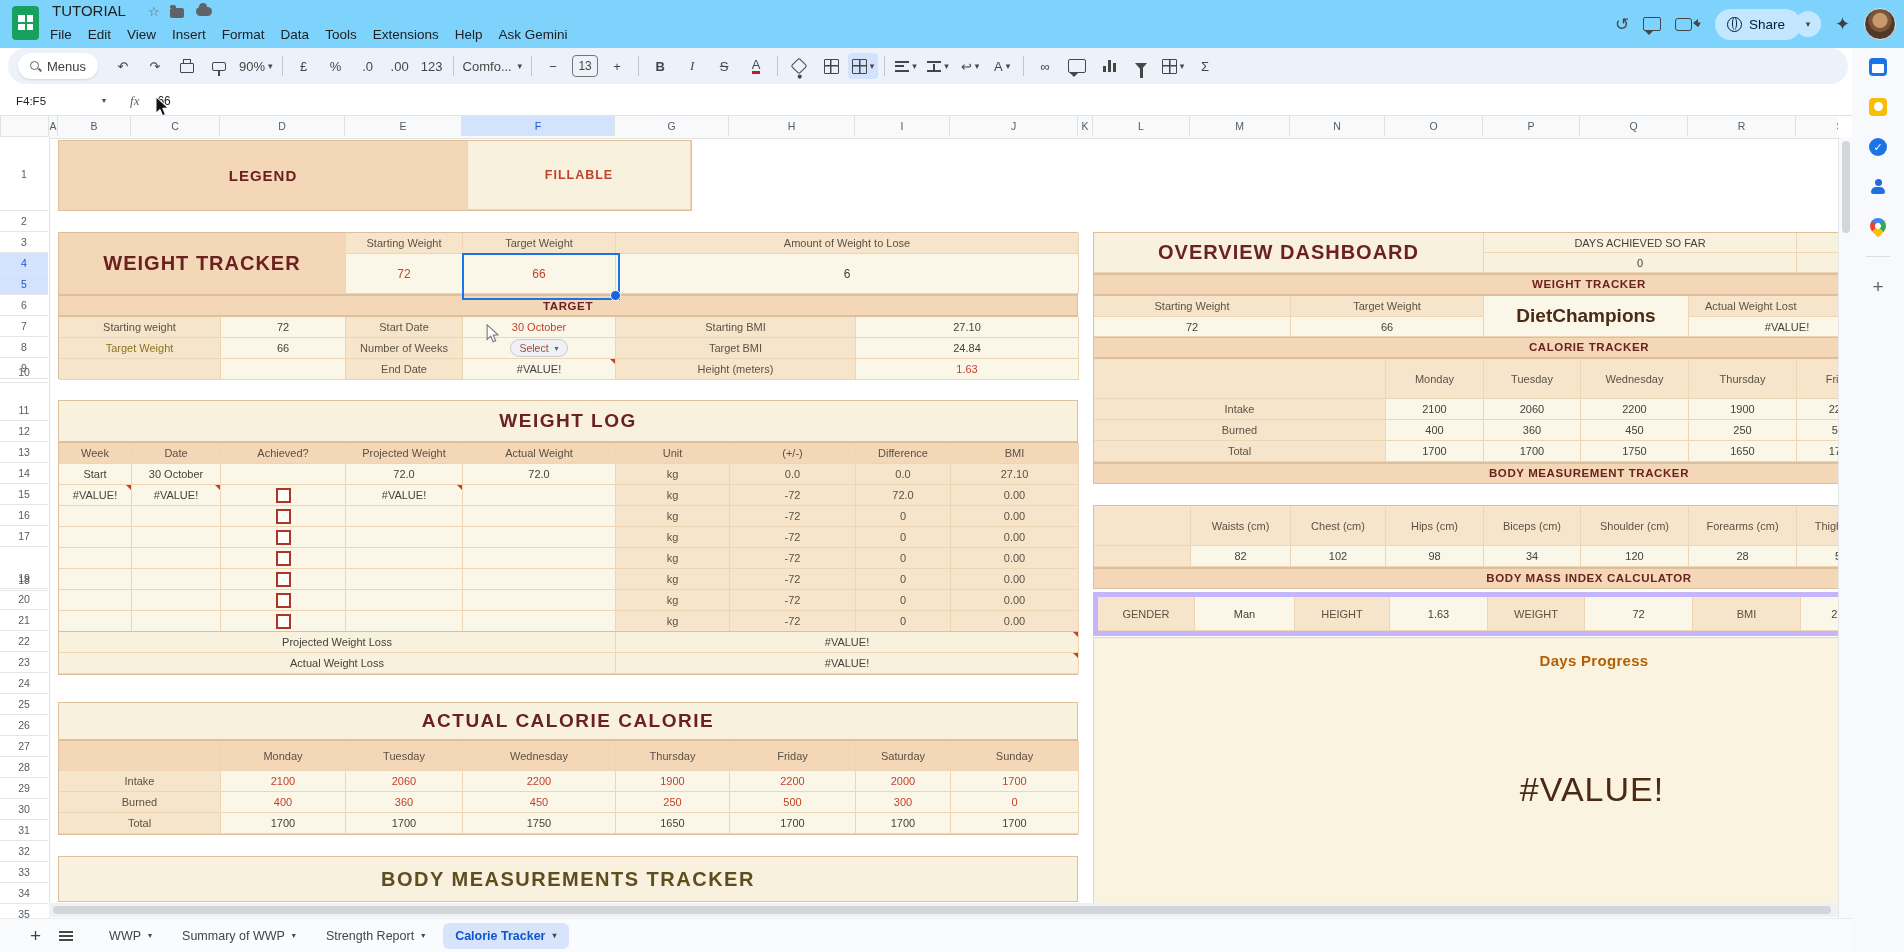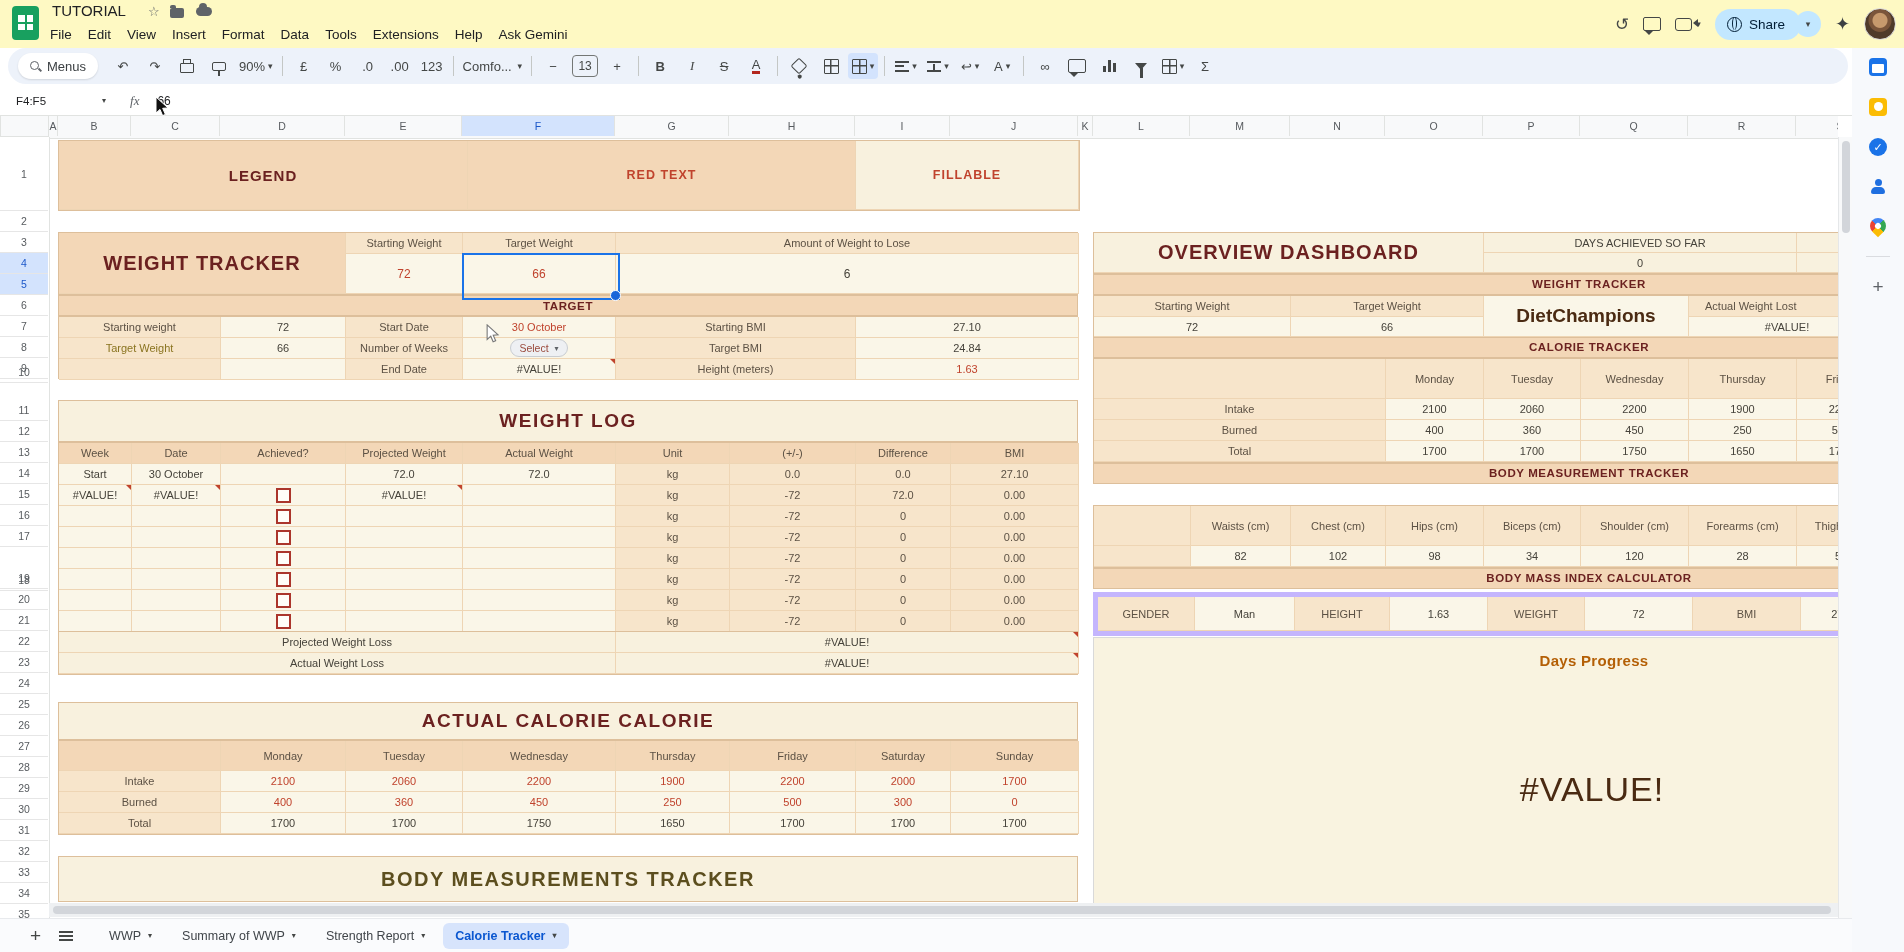--- a/index.html
+++ b/index.html
@@ -1,20 +1,20 @@
 <!DOCTYPE html>
 <html><head>
 <meta charset="utf-8">
 <style>
   html,body{margin:0;padding:0;background:#fff;}
   .screen{position:relative;width:1904px;height:952px;background:#fff;overflow:hidden;
     font-family:"Liberation Sans",sans-serif;color:#45423a;}
   .abs{position:absolute;box-sizing:border-box;}
   
-  .titlebar{position:absolute;left:0;top:0;width:1904px;height:48px;background:#fef9c3;}
+  .titlebar{position:absolute;left:0;top:0;width:1904px;height:48px;background:#7dd3fc;}
   .logo{position:absolute;left:12px;top:6px;width:27px;height:34px;background:#18a05f;border-radius:4px;}
   .logo::after{content:"";position:absolute;left:6px;top:9px;width:15px;height:15px;background:
     linear-gradient(#18a05f,#18a05f) 0 6.5px/15px 2px no-repeat,
     linear-gradient(#18a05f,#18a05f) 6.5px 0/2px 15px no-repeat,#fff;}
   .doc-title{position:absolute;left:52px;top:2px;font-size:15px;color:#202124;}
   .tmeta-ic{position:absolute;top:4px;font-size:13px;color:#5f6368;}
   .folder{position:absolute;left:170px;top:8px;width:14px;height:10px;background:#5f6368;border-radius:2px;}
   .folder::before{content:"";position:absolute;left:0;top:-3px;width:6px;height:3px;background:#5f6368;border-radius:2px 2px 0 0;}
   .cloudic{position:absolute;left:196px;top:7px;width:16px;height:9px;background:#5f6368;border-radius:6px;}
   .cloudic::before{content:"";position:absolute;left:3px;top:-4px;width:8px;height:8px;background:#5f6368;border-radius:50%;}
@@ -339,21 +339,20 @@
       <div class="rownum" style="top: 662px; height: 21px;">30</div>
       <div class="rownum" style="top: 683px; height: 21px;">31</div>
       <div class="rownum" style="top: 704px; height: 21px;">32</div>
       <div class="rownum" style="top: 725px; height: 21px;">33</div>
       <div class="rownum" style="top: 746px; height: 21px;">34</div>
       <div class="rownum" style="top: 767px; height: 21px;">35</div>
     </div>
 
   <div class="abs" style="left:58px;top:140px;display:flex;border:1px solid #ddbf9b;">
     <div class="cell ph dkred" style="width:409px;height:69px;font-size:15px;font-weight:bold;letter-spacing:1px;">LEGEND</div>
-    <div class="cell ph red" style="width:388px;height:69px;font-size:12.5px;font-weight:bold;letter-spacing:1px;">RED TEXT</div>
     <div class="cell ti2 red" style="width:223px;height:69px;font-size:12.5px;font-weight:bold;letter-spacing:1px;">FILLABLE</div>
   </div>
 
   <div class="tbl" style="left:58px;top:232px;width:1020px;height:63px;display:flex;">
     <div class="cell ph dkred" style="width:287px;height:61px;font-size:20px;font-weight:bold;letter-spacing:1px;">WEIGHT TRACKER</div>
     <div style="display:flex;flex-direction:column;">
       <div class="r">
         <div class="cell pl" style="width:117px;">Starting Weight</div>
         <div class="cell pl" style="width:153px;">Target Weight</div>
         <div class="cell pl" style="width:463px;">Amount of Weight to Lose</div>

